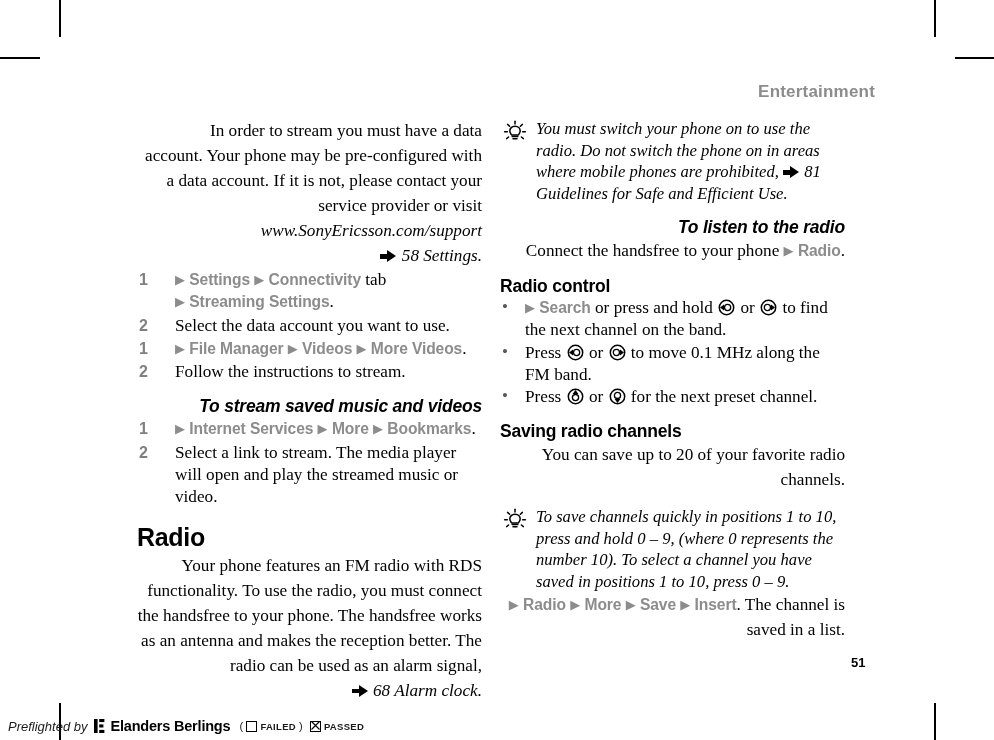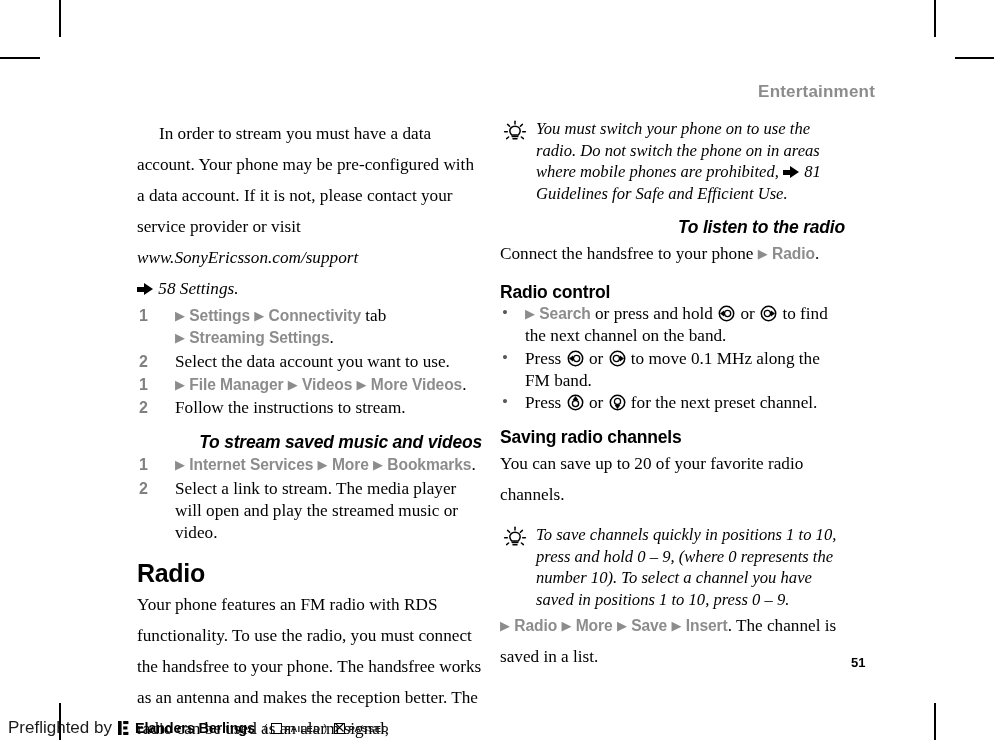--- a/index.html
+++ b/index.html
@@ -53,22 +53,22 @@
     top: 118px;
     width: 345px;
   }
   .col-left  { left: 137px; }
   .col-right { left: 500px; }
 
   p, ul, ol { margin: 0; }
 
   .body-text {
     font-size: 17.2px;
-    line-height: 31px;
-    text-align: left;
+    line-height: 25px;
+    text-align: right;
   }
   .indent-first { text-indent: 22px; }
 
   
   h1.sec {
     font-family: "Liberation Sans", sans-serif;
     font-weight: bold;
     font-size: 25px;
     line-height: 28px;
     margin: 0;
@@ -220,22 +220,23 @@
   .preflight {
     position: absolute;
     left: 8px;
     top: 718px;
     display: flex;
     align-items: center;
     white-space: nowrap;
   }
   .pf-text {
     font-family: "Liberation Sans", sans-serif;
-    font-size: 17px;
+    font-size: 13px;
     color: #1a1a1a;
+    font-style: italic;
   }
   .pf-logo {
     display: inline-block;
     width: 13px;
     height: 14px;
     margin: 0 4px 0 6px;
     position: relative;
   }
   .pf-brand {
     font-family: "Liberation Sans", sans-serif;

